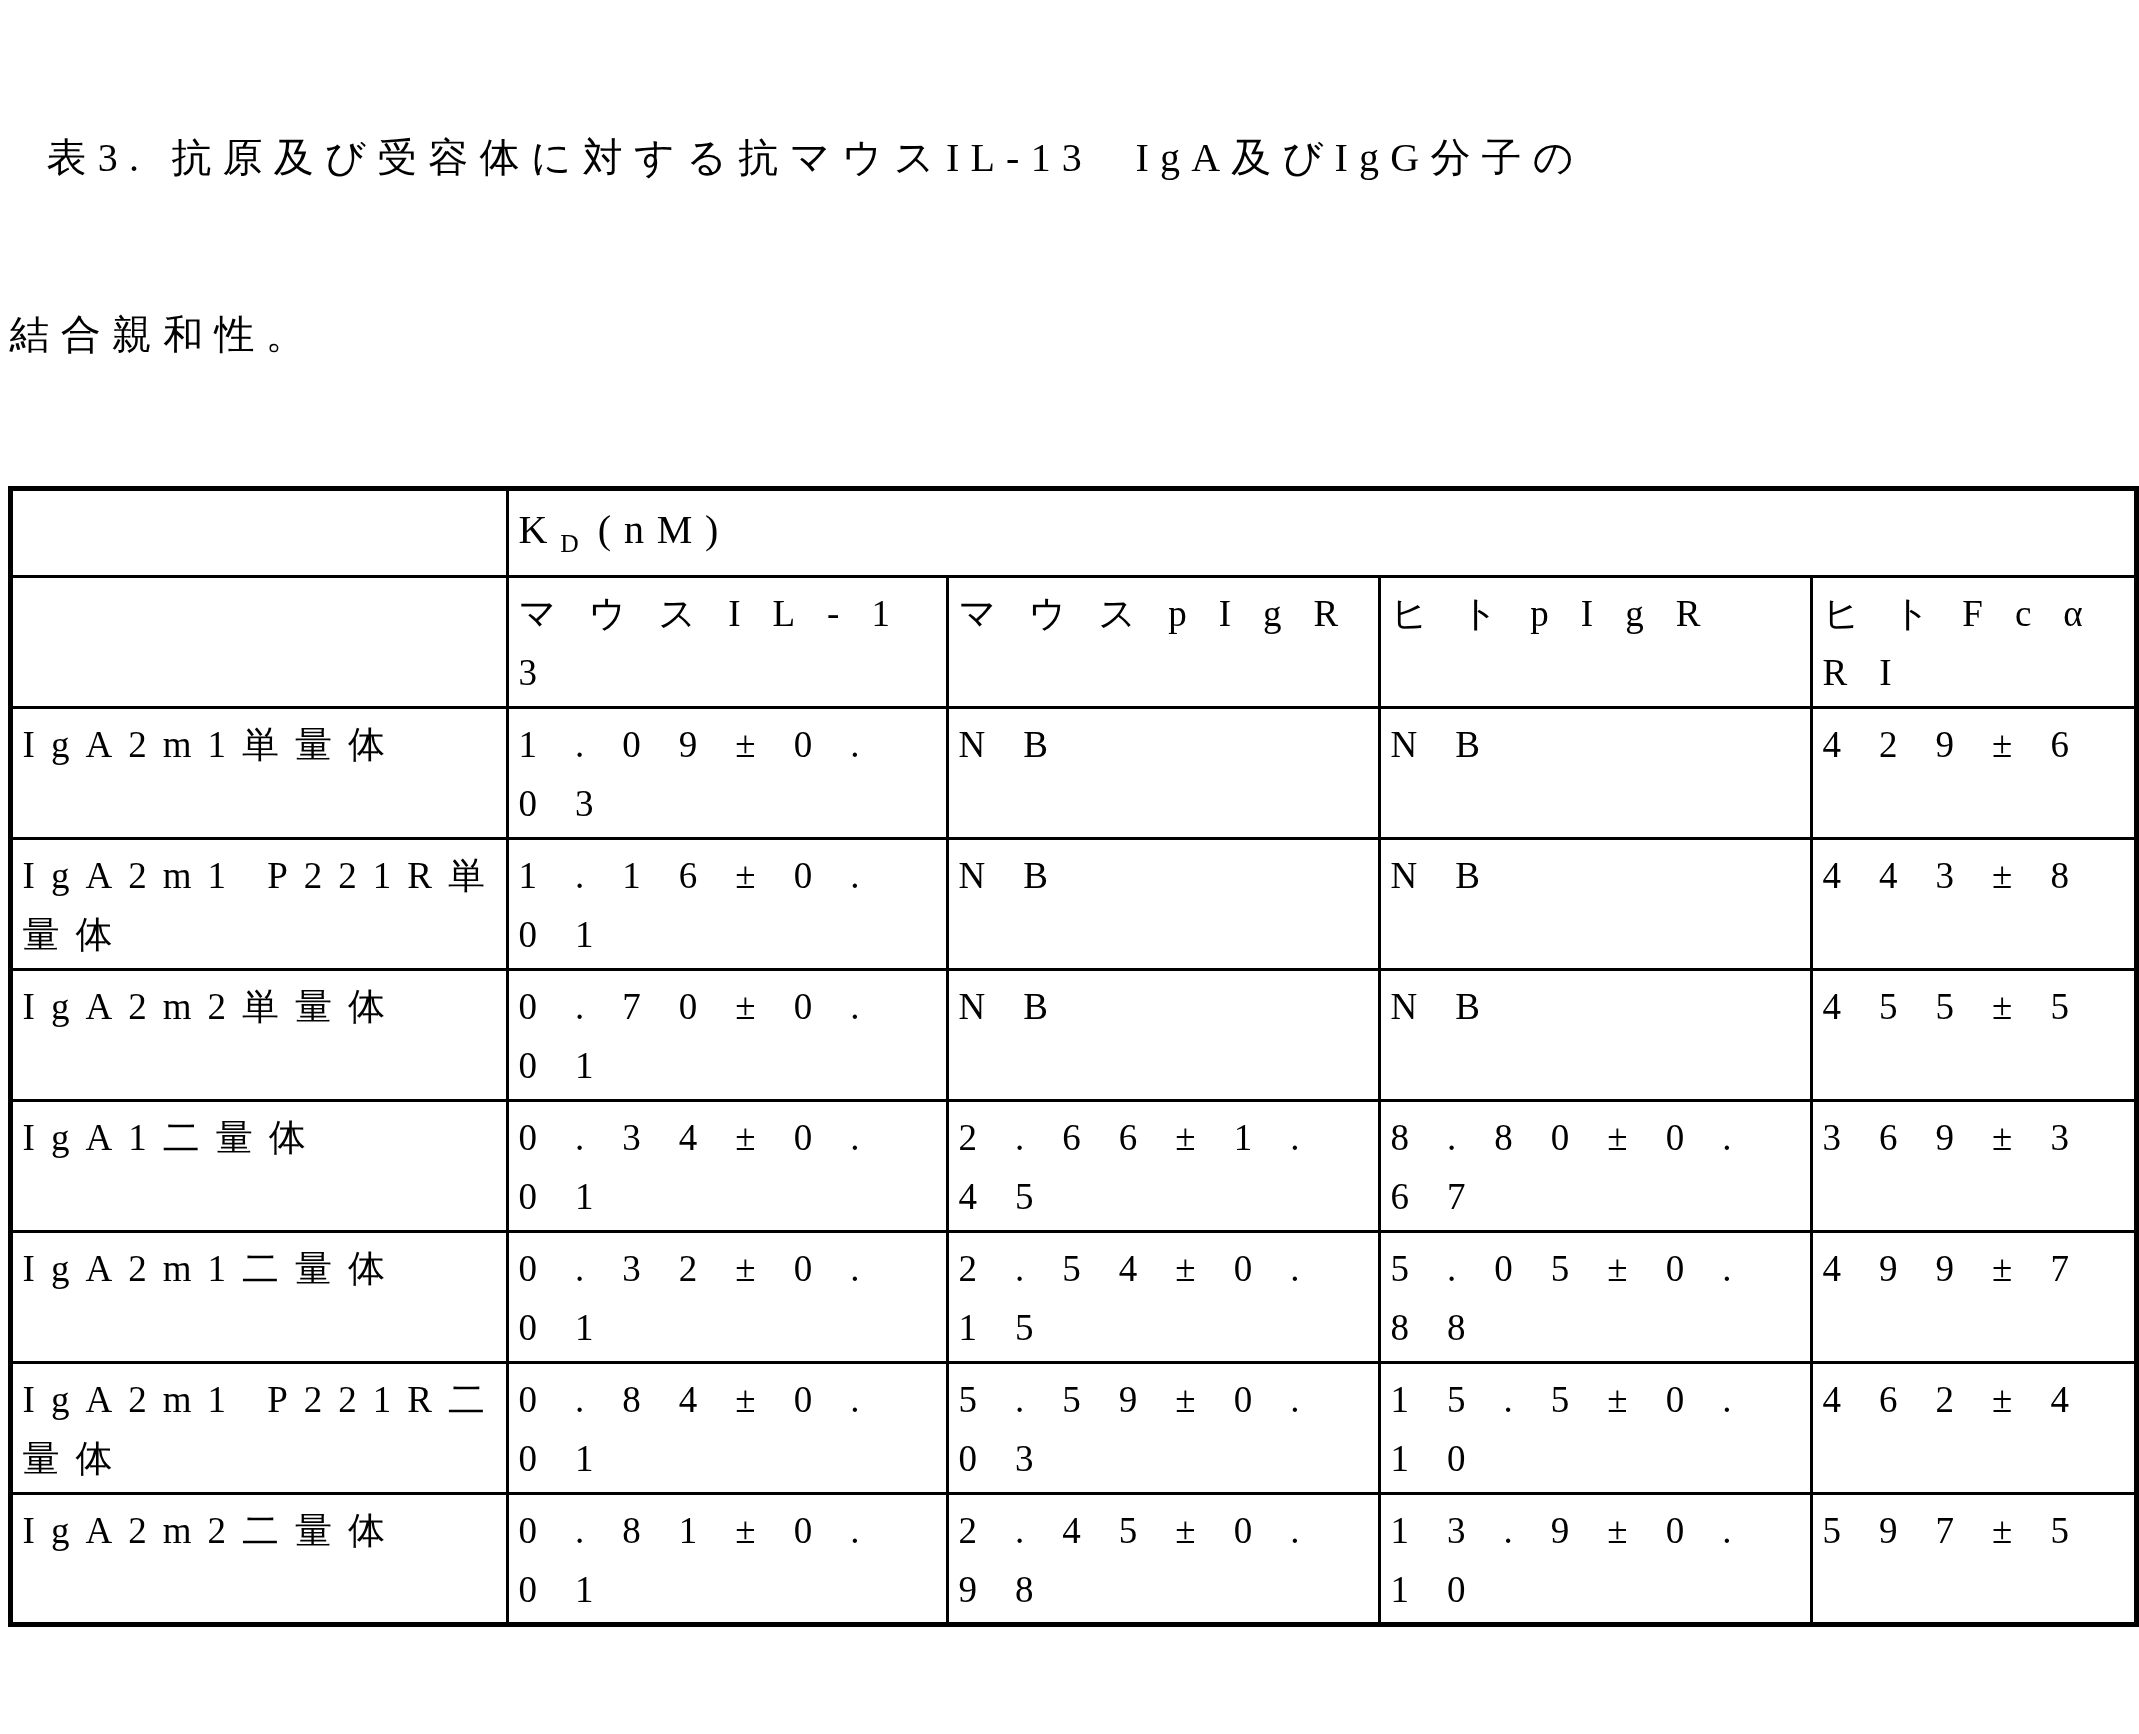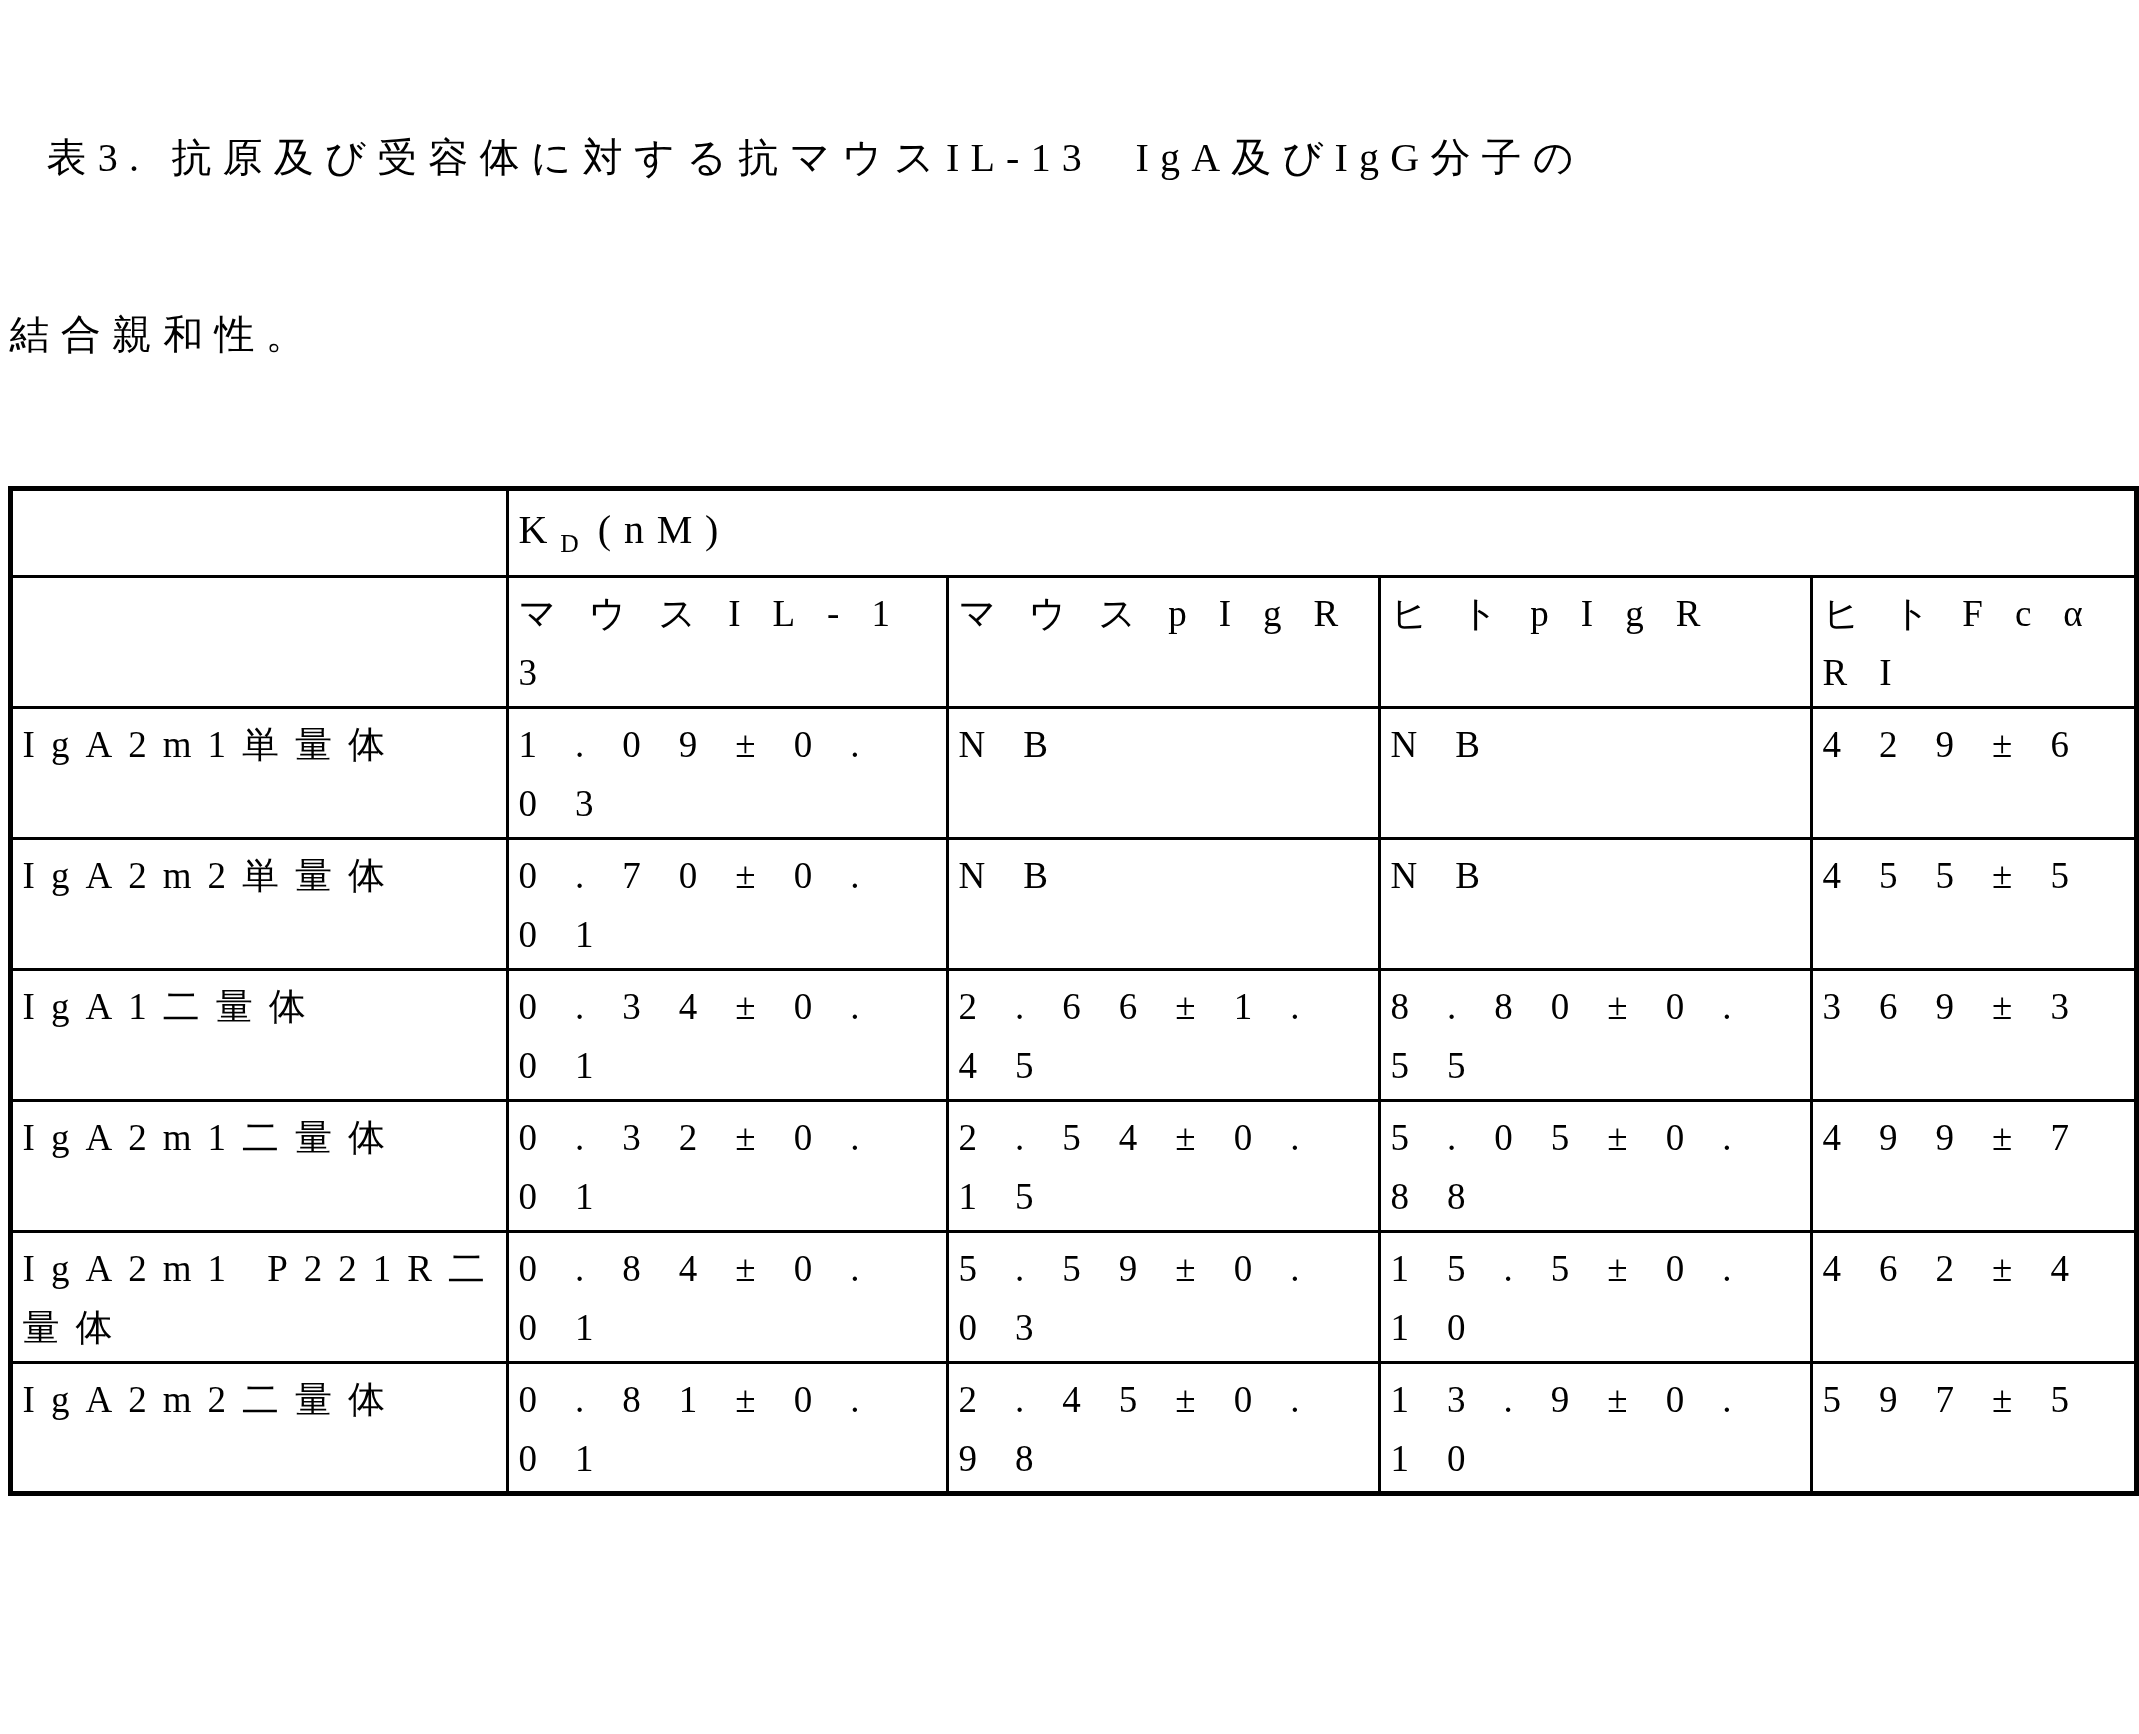--- a/index.html
+++ b/index.html
@@ -112,34 +112,41 @@
 
 
     <tr class="r-data">
       <td class="label-cell">IgA2m1単量体</td>
       <td class="value-cell">1.09±0.03</td>
       <td class="value-cell">NB</td>
       <td class="value-cell">NB</td>
       <td class="value-cell">429±6</td>
     </tr>
 
+    <tr class="r-data">
+      <td class="label-cell">IgA2m1 P221R単量体</td>
+      <td class="value-cell">1.16±0.01</td>
+      <td class="value-cell">NB</td>
+      <td class="value-cell">NB</td>
+      <td class="value-cell">443±8</td>
+    </tr>
 
     <tr class="r-data">
       <td class="label-cell">IgA2m2単量体</td>
       <td class="value-cell">0.70±0.01</td>
       <td class="value-cell">NB</td>
       <td class="value-cell">NB</td>
       <td class="value-cell">455±5</td>
     </tr>
 
     <tr class="r-data">
       <td class="label-cell">IgA1二量体</td>
       <td class="value-cell">0.34±0.01</td>
       <td class="value-cell">2.66±1.45</td>
-      <td class="value-cell">8.80±0.55</td>
+      <td class="value-cell">8.80±0.67</td>
       <td class="value-cell">369±3</td>
     </tr>
 
     <tr class="r-data">
       <td class="label-cell">IgA2m1二量体</td>
       <td class="value-cell">0.32±0.01</td>
       <td class="value-cell">2.54±0.15</td>
       <td class="value-cell">5.05±0.88</td>
       <td class="value-cell">499±7</td>
     </tr>

